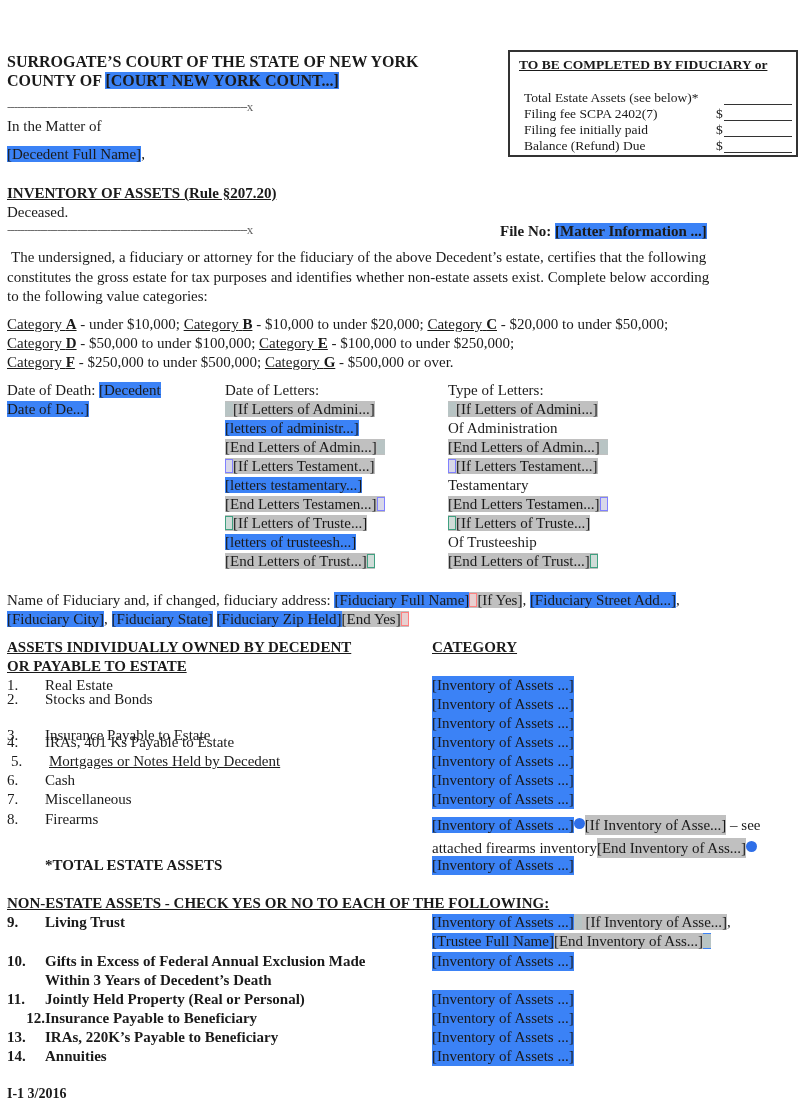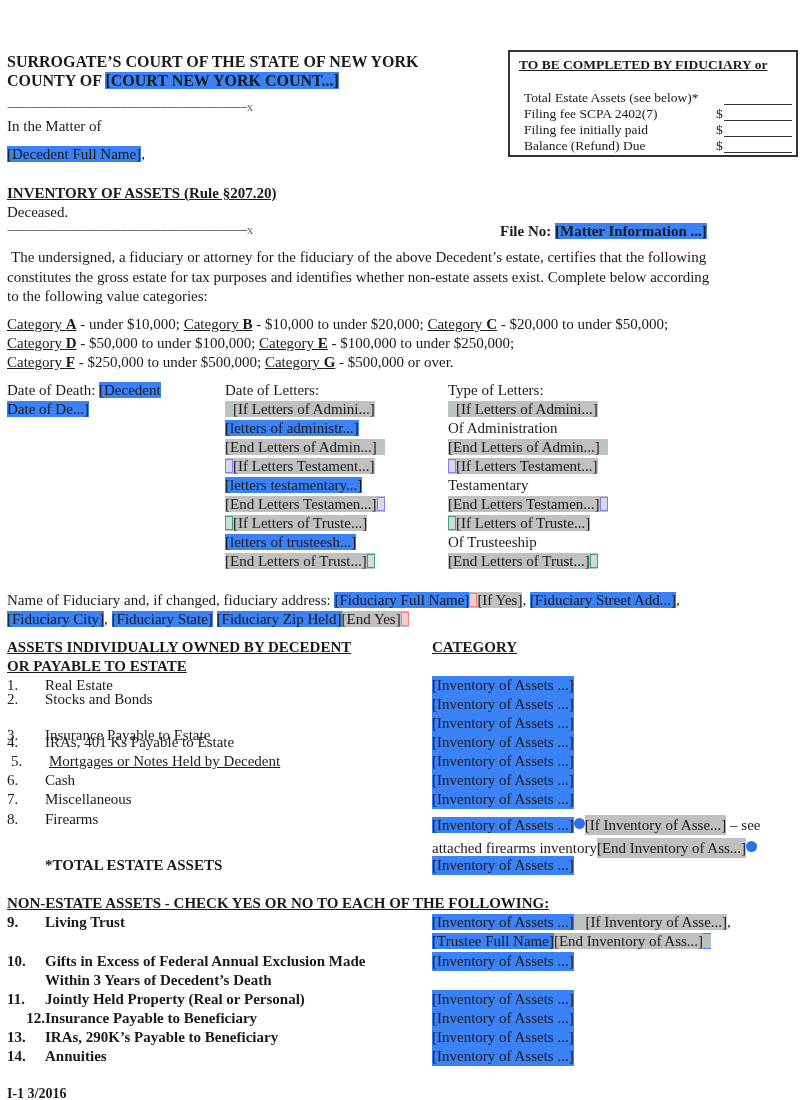--- a/index.html
+++ b/index.html
@@ -179,19 +179,19 @@
 <div class="abs line b" style="left:7px; top:952px;"><span class="num">10.</span><span>Gifts in Excess of Federal Annual Exclusion Made</span></div>
 <div class="abs line b" style="left:45px; top:971px;">Within 3 Years of Decedent’s Death</div>
 <div class="abs line catcol hl" style="top:952px;">[Inventory of Assets ...]</div>
 
 <div class="abs line b" style="left:7px; top:990px;"><span class="num">11.</span><span>Jointly Held Property (Real or Personal)</span></div>
 <div class="abs line catcol hl" style="top:990px;">[Inventory of Assets ...]</div>
 
 <div class="abs line b" style="left:7px; top:1009px;text-align:right;"><span class="num">12.</span><span>Insurance Payable to Beneficiary</span></div>
 <div class="abs line catcol hl" style="top:1009px;">[Inventory of Assets ...]</div>
 
-<div class="abs line b" style="left:7px; top:1028px;"><span class="num">13.</span><span>IRAs, 290K’s Payable to Beneficiary</span></div>
+<div class="abs line b" style="left:7px; top:1028px;"><span class="num">13.</span><span>IRAs, 220K’s Payable to Beneficiary</span></div>
 <div class="abs line catcol hl" style="top:1028px;">[Inventory of Assets ...]</div>
 
 <div class="abs line b" style="left:7px; top:1047px;"><span class="num">14.</span><span>Annuities</span></div>
 <div class="abs line catcol hl" style="top:1047px;">[Inventory of Assets ...]</div>
 
 <div class="abs b" style="left:7px; top:1086px; font-size:14px;">I-1 3/2016</div>
 
 </body></html>

